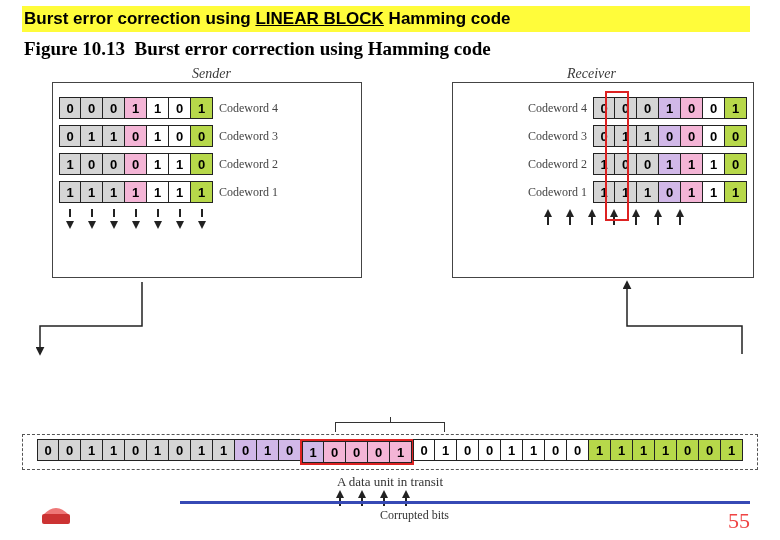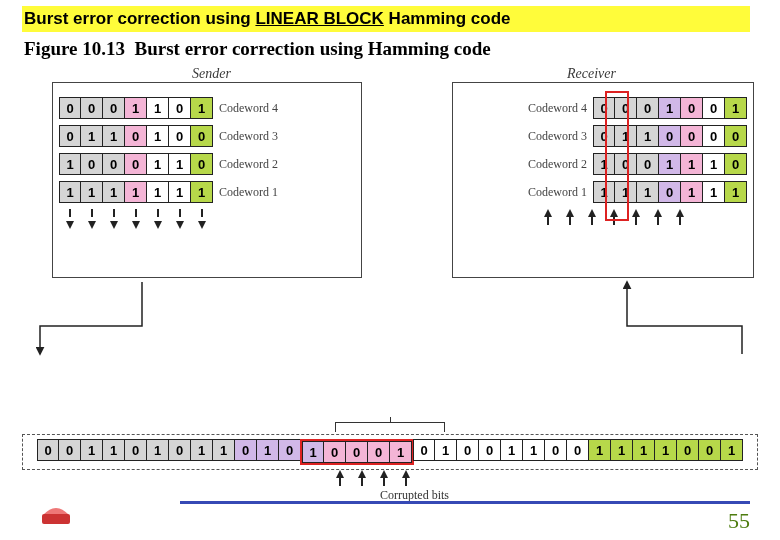--- a/index.html
+++ b/index.html
@@ -97,21 +97,21 @@
   }
   .corrupted-bits { position:relative; height:36px; }
   .cb-arrows { position:absolute; left:50%; transform:translateX(-50%); display:flex; margin-left:-17px;}
   .cb-arrows .col-ar { width:22px; }
   .cb-label { position:absolute; left:50%; top:18px; transform:translateX(-10px); font-family:"Times New Roman",serif; font-size:12px; color:#333;}
 
   .footer { position:absolute; bottom:6px; left:0; right:0; height:52px; }
   .uni { position:absolute; left:78px; bottom:8px; font-weight:bold; font-size:13px; line-height:1.15;}
   .logo { position:absolute; left:40px; bottom:6px; width:32px; height:28px;}
   .hr { position:absolute; left:180px; right:30px; bottom:30px; height:0; border-top:3px solid #3649b5;}
-  .pg { position:absolute; right:30px; bottom:0px; font-family:"Times New Roman",serif; font-size:22px; color:#4d7c0f;}
+  .pg { position:absolute; right:30px; bottom:0px; font-family:"Times New Roman",serif; font-size:22px; color:#ef4444;}
 </style>
 </head>
 <body>
 
 <div class="title-bar">
   <span>Burst error correction using </span><span class="lb">LINEAR BLOCK</span><span> Hamming code</span>
 </div>
 
 <div class="fig-title">
   <span>Figure 10.13</span>
@@ -320,20 +320,21 @@
         <div class="bit white">0</div>
         <div class="bit green">1</div>
         <div class="bit green">1</div>
         <div class="bit green">1</div>
         <div class="bit green">1</div>
         <div class="bit green">0</div>
         <div class="bit green">0</div>
         <div class="bit green">1</div>
       </div>
   </div>
+  <div class="caption-below">A data unit in transit</div>
   <div class="corrupted-bits">
     <div class="cb-arrows" id="cb-arrows">
         <div class="col-ar">
           <div class="arrow-up"></div>
         </div>
         <div class="col-ar">
           <div class="arrow-up"></div>
         </div>
         <div class="col-ar">
           <div class="arrow-up"></div>

